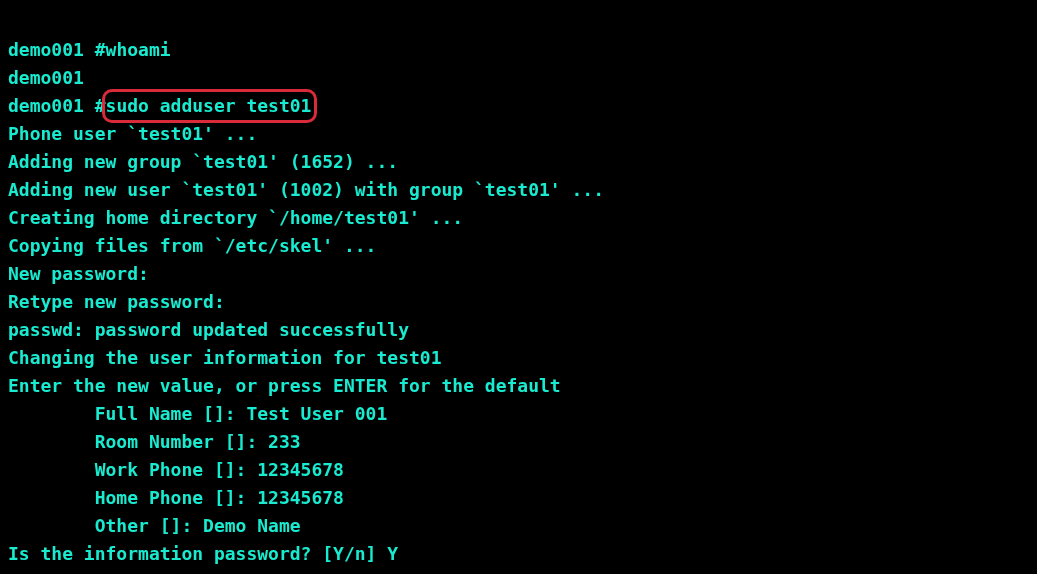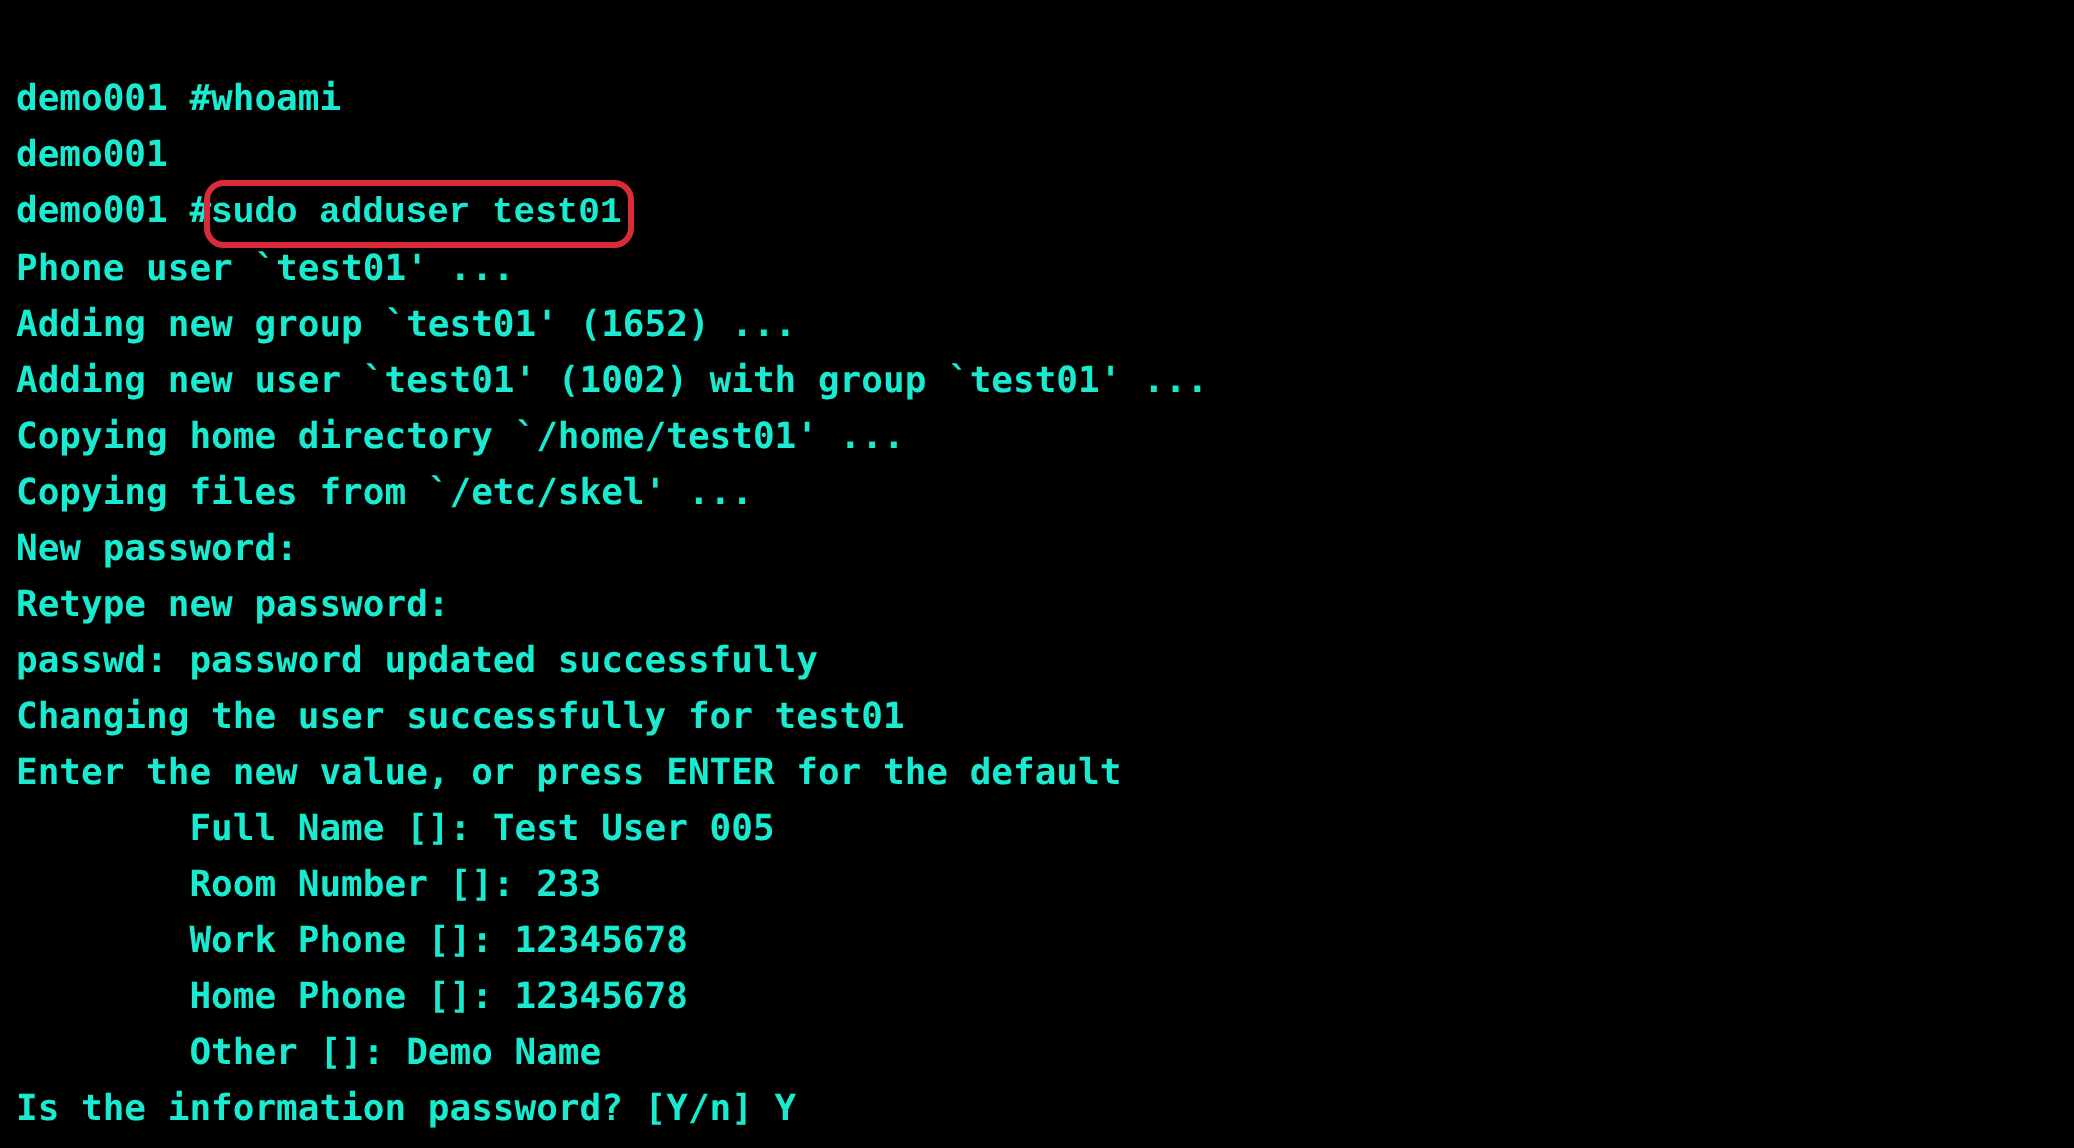--- a/index.html
+++ b/index.html
@@ -14,47 +14,46 @@
       overflow: hidden;
     }
     .term {
       white-space: pre;
       font-weight: bold;
     }
     .teal { color: #19ebd0; }      
     .hl {
       position: relative;
       display: inline-block;
-      font-family: Liberation Mono, monospace;
     }
     .hl::after {
       content: "";
       position: absolute;
       left: -4px; right: -6px; top: -3px; bottom: -3px;
       border: 3px solid #d92b3a;
       border-radius: 10px;
       pointer-events: none;
     }
   </style>
 </head>
 <body>
 
 <div class="term teal">
 <span>demo001 #</span><span>whoami</span>
 <span>demo001</span>
 <span>demo001 #</span><span class="hl">sudo adduser test01</span>
 <span>Phone user `test01' ...</span>
 <span>Adding new group `test01' (1652) ...</span>
 <span>Adding new user `test01' (1002) with group `test01' ...</span>
-<span>Copying home directory `/home/test01' ...</span>
+<span>Creating home directory `/home/test01' ...</span>
 <span>Copying files from `/etc/skel' ...</span>
 <span>New password:</span>
 <span>Retype new password:</span>
 <span>passwd: password updated successfully</span>
-<span>Changing the user successfully for test01</span>
+<span>Changing the user information for test01</span>
 <span>Enter the new value, or press ENTER for the default</span>
-<span>        Full Name []: Test User 005</span>
+<span>        Full Name []: Test User 001</span>
 <span>        Room Number []: 233</span>
 <span>        Work Phone []: 12345678</span>
 <span>        Home Phone []: 12345678</span>
 <span>        Other []: Demo Name</span>
 <span>Is the information password? [Y/n] Y</span>
 </div>
 
 </body></html>

